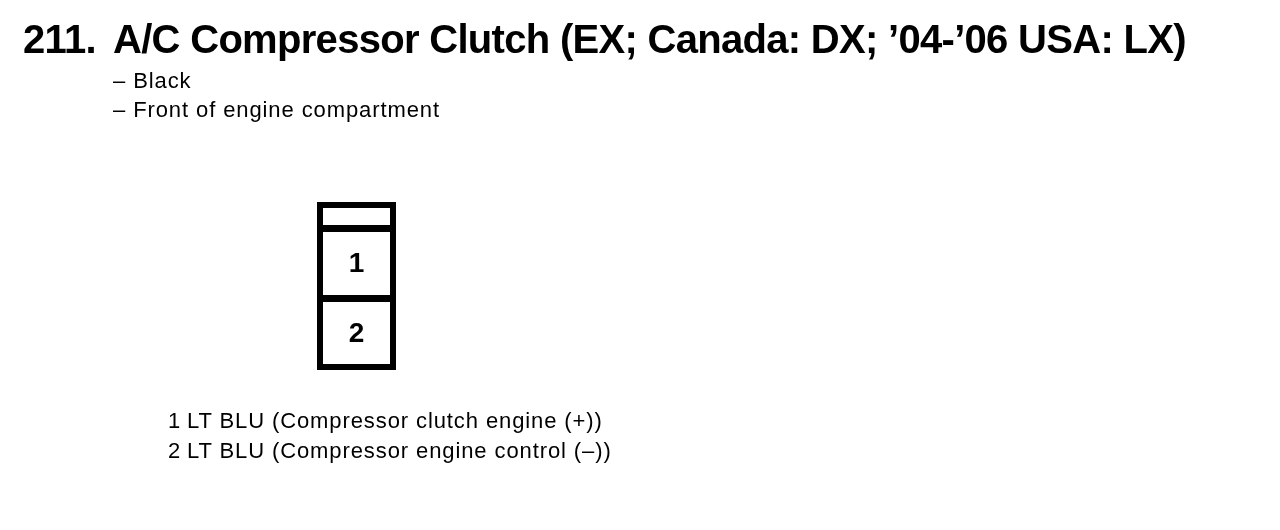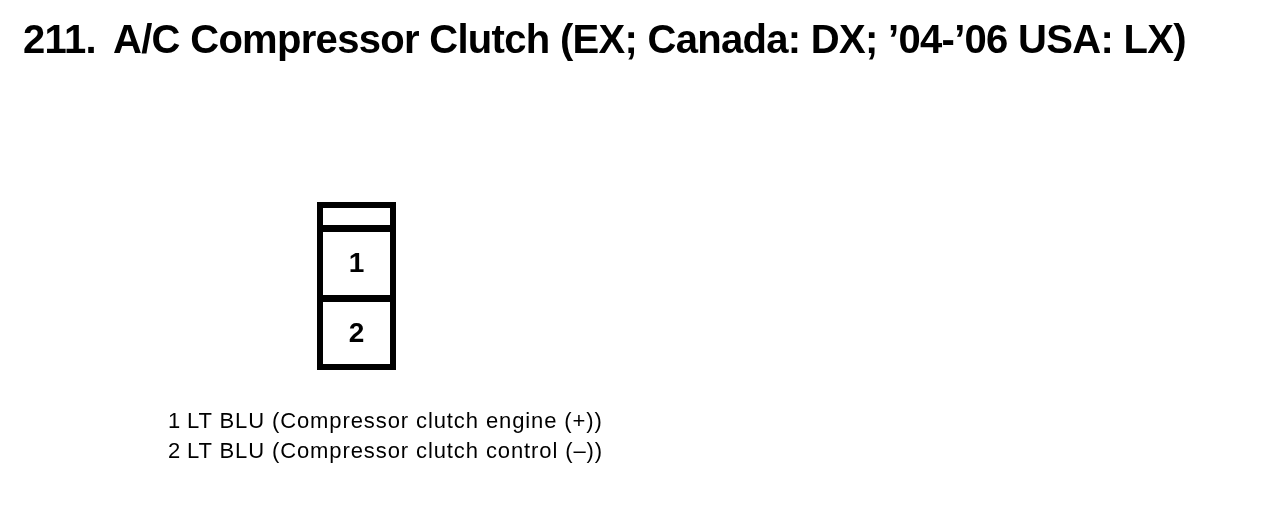--- a/index.html
+++ b/index.html
@@ -98,36 +98,38 @@
 </head>
 <body>
 
 <div class="page">
 
   <header class="title-row">
     <span class="item-no">211.</span><span class="title-text">A/C Compressor Clutch (EX; Canada: DX; ’04-’06 USA: LX)</span>
   </header>
 
   <ul class="details">
+    <li>– Black</li>
+    <li>– Front of engine compartment</li>
   </ul>
 
   <div class="connector">
     <div class="key-slot"></div>
     <div class="cavity first">
       <span class="cavity-num">1</span>
     </div>
     <div class="cavity">
       <span class="cavity-num">2</span>
     </div>
   </div>
 
   <div class="pinout">
     <div class="pin-row">
       <span class="pin-no">1</span>
       <span class="pin-desc">LT BLU (Compressor clutch engine (+))</span>
     </div>
     <div class="pin-row">
       <span class="pin-no">2</span>
-      <span class="pin-desc">LT BLU (Compressor clutch control (–))</span>
+      <span class="pin-desc">LT BLU (Compressor engine control (–))</span>
     </div>
   </div>
 
 </div>
 
 </body></html>

